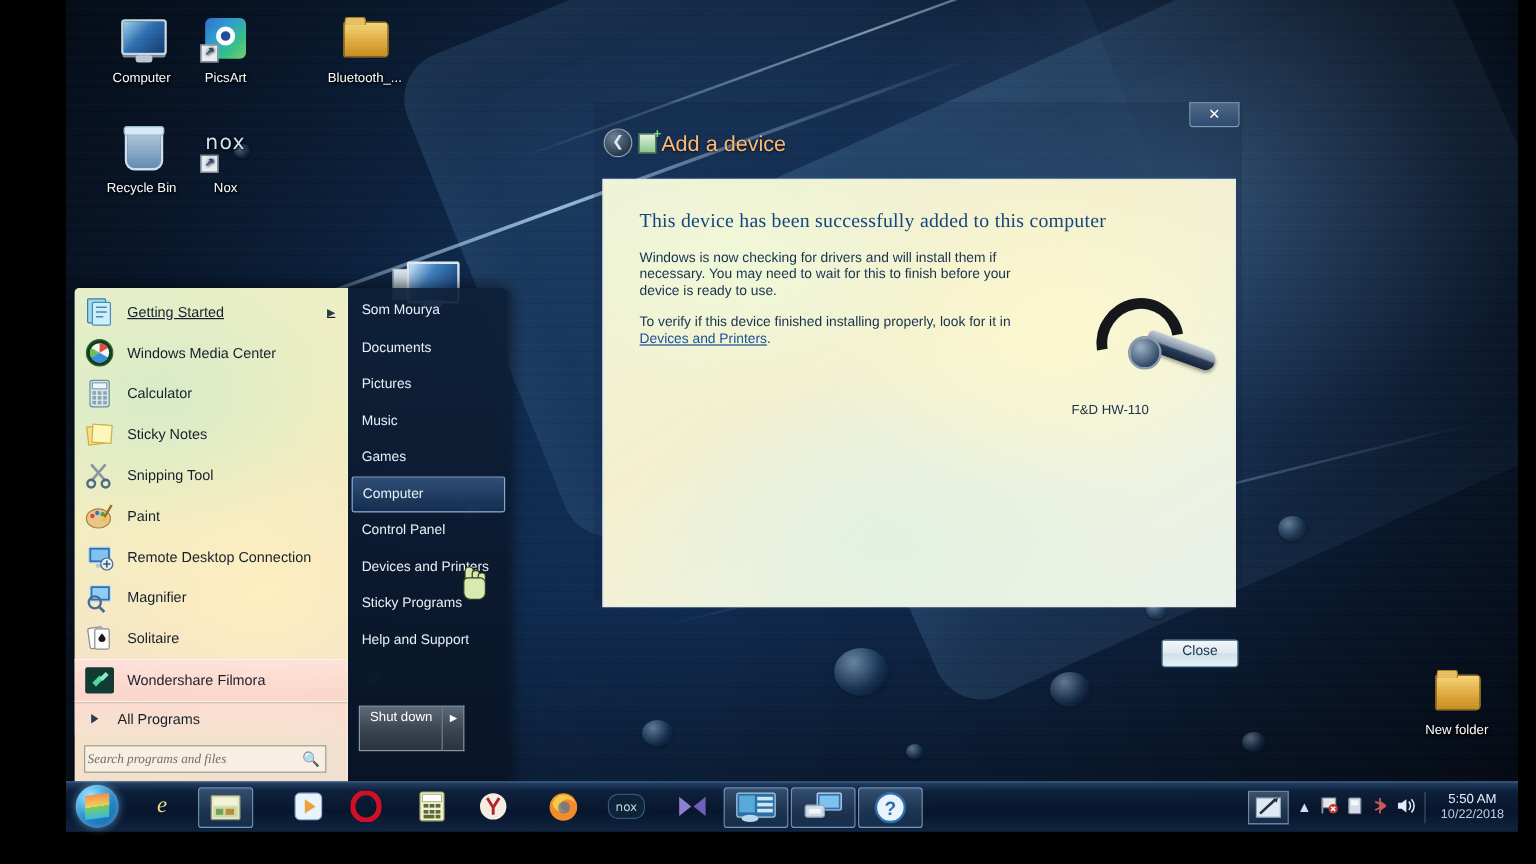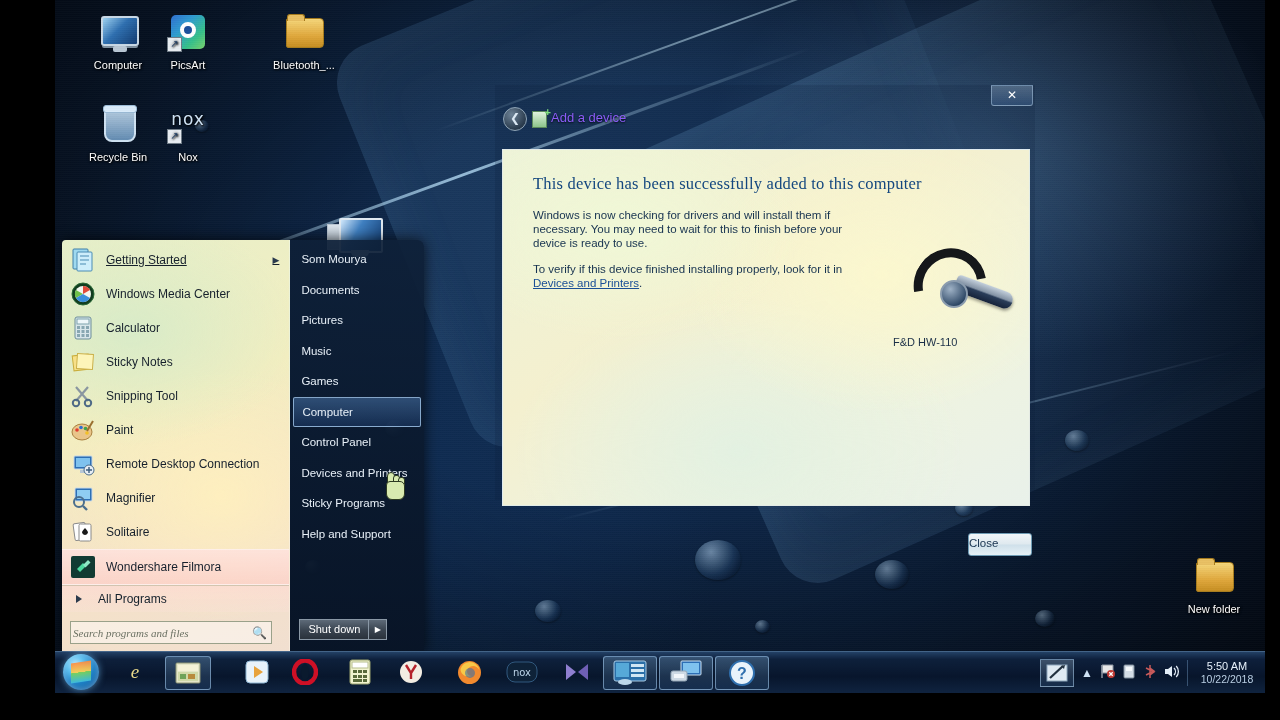--- a/index.html
+++ b/index.html
@@ -211,22 +211,22 @@
   }
   .smr-item.selected {
     background: linear-gradient(180deg, rgba(90,140,200,.45), rgba(40,80,140,.35));
     border: 1px solid rgba(170,205,240,.75);
     border-radius: 2px;
     height: 28.5px; line-height: 28.5px;
     margin: 0 3px;
     padding-left: 8px;
   }
   #sm-shutdown {
-    position: absolute; left: 9px; bottom: 12px;
-    display: flex; align-items: stretch; height: 21px;
+    position: absolute; left: 9px; bottom: 26px;
+    display: flex; align-items: stretch; height: 38px;
   }
   #sm-shutdown .sd-main {
     background: linear-gradient(180deg, #5d6a78 0%, #39434f 55%, #2a323c 100%);
     border: 1px solid #8a98a6;
     color: #fff; font-size: 11px;
     padding: 0 8px; line-height: 19px;
   }
   #sm-shutdown .sd-arrow {
     background: linear-gradient(180deg, #5d6a78 0%, #39434f 55%, #2a323c 100%);
     border: 1px solid #8a98a6; border-left: none;
@@ -274,21 +274,21 @@
     width: 13px; height: 15px;
     background: linear-gradient(180deg, #dff2dd, #8dc48b);
     border: 1px solid #5c8a5c;
   }
   #dlg-appicon:after {
     content: "+"; position: absolute; right: -5px; top: -6px;
     color: #7de07d; font-size: 11px; font-weight: bold;
   }
   #dlg-title {
     position: absolute; left: 56px; top: 25px;
-    font-size: 13px; color: #8b5cf6;
+    font-size: 18px; color: #fdba74;
     text-shadow: 0 1px 2px rgba(0,0,0,.8);
   }
   #dlg-close {
     position: absolute; right: 2px; top: 0px;
     width: 40px; height: 19px;
     background: linear-gradient(180deg, rgba(190,215,240,.30), rgba(70,110,160,.35));
     border: 1px solid rgba(190,220,245,.45);
     border-radius: 0 0 3px 3px;
     color: #fff; font-size: 12px; text-align: center; line-height: 18px;
   }
@@ -346,21 +346,21 @@
     background: linear-gradient(180deg, #c3cfdb 0%, #8493a5 45%, #2a3d59 55%, #16233a 100%);
     transform: rotate(20deg);
     box-shadow: 1px 2px 3px rgba(0,0,0,.35);
   }
   #dlg-close-btn {
     position: absolute; left: 465px; top: 383px;
     width: 62px; height: 21px;
     background: linear-gradient(180deg, #f1f6f9 0%, #dfe9ef 48%, #cfe0ea 52%, #e6f1f7 100%);
     border: 1px solid #6f9cb5;
     border-radius: 3px;
-    color: #16324f; font-size: 11.5px; text-align: left; line-height: 19px;
+    color: #16324f; font-size: 11.5px; text-align: center; line-height: 19px;
   }
 
   
   #taskbar {
     position: absolute; left: 55px; top: 651px; width: 1210px; height: 41px;
     background: linear-gradient(180deg, rgba(36,66,104,.96) 0%, rgba(14,32,60,.97) 18%, rgba(8,22,44,.98) 60%, rgba(16,36,64,.98) 100%);
     border-top: 1px solid rgba(130,180,225,.45);
   }
   .tb-btn {
     position: absolute; top: 4px;

